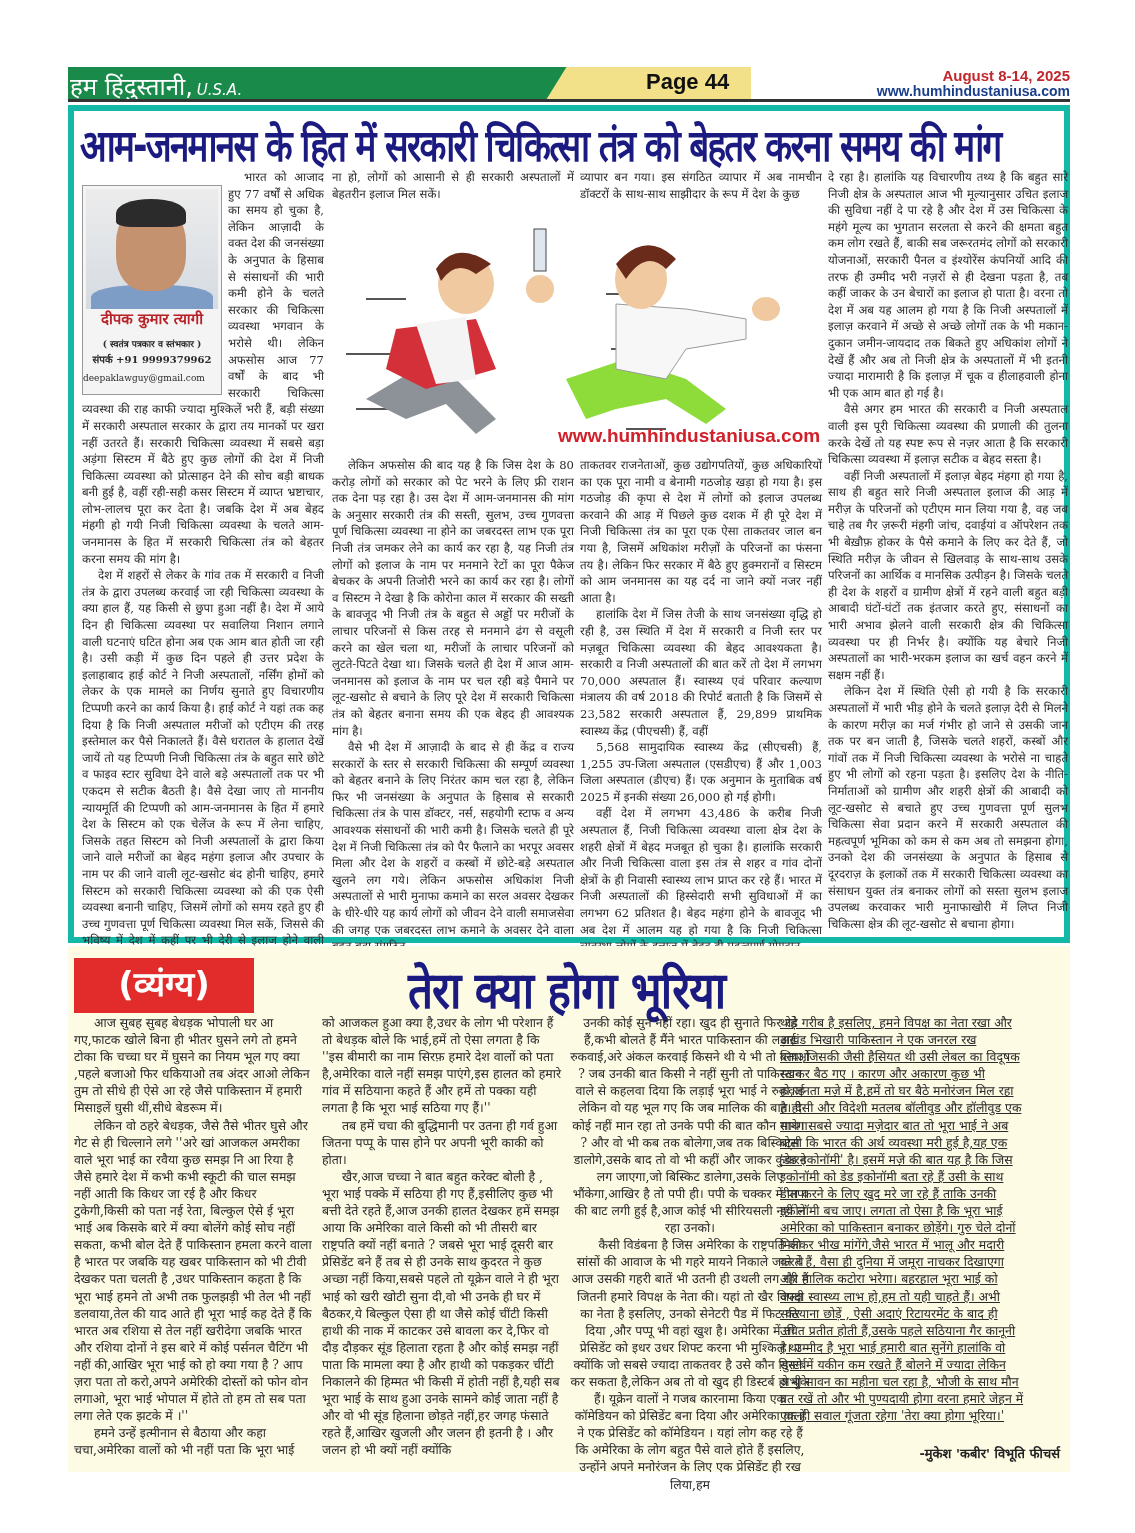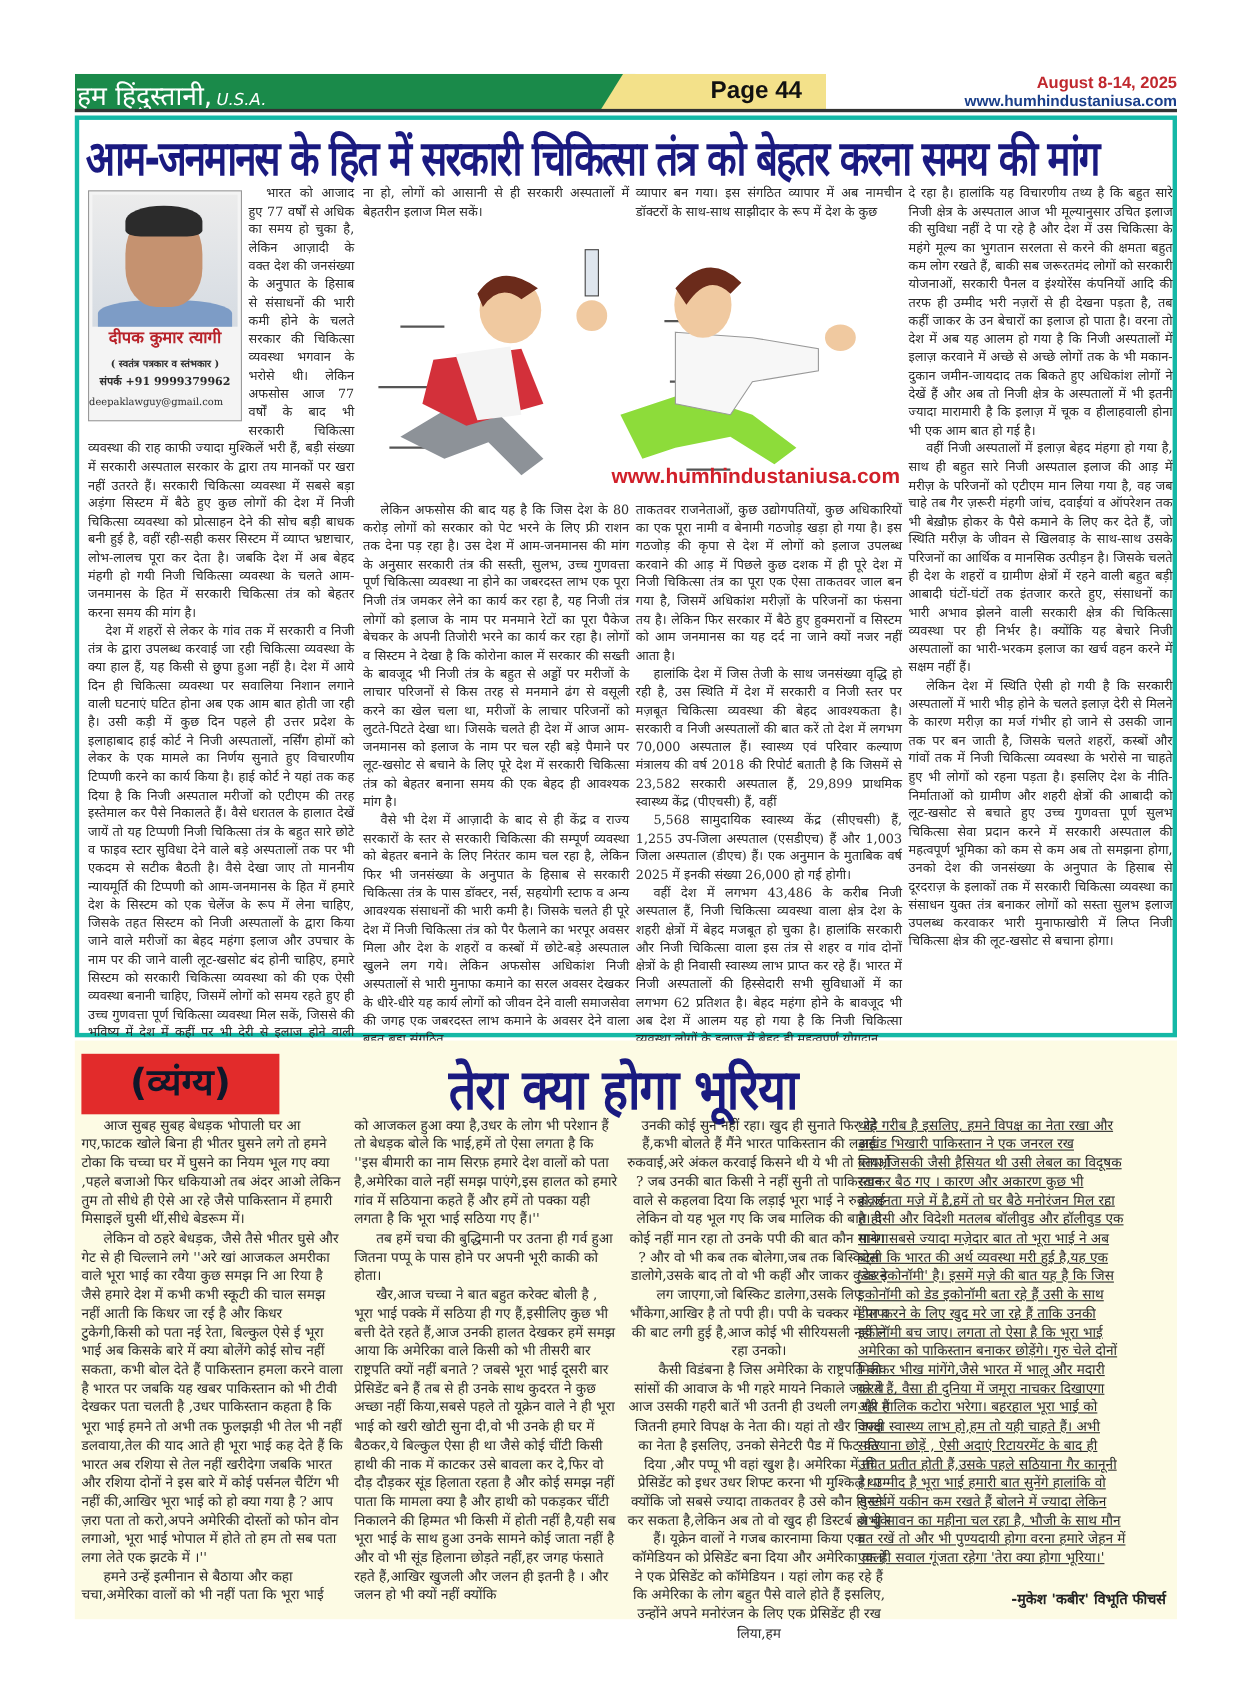--- a/index.html
+++ b/index.html
@@ -7,43 +7,43 @@
   .masthead { position: absolute; left: 68px; top: 67px; width: 1002px; height: 33px; }
   .mast-green { position: absolute; left: 0; top: 0; width: 510px; height: 33px; background: #1a8a4a; clip-path: polygon(0 0, 100% 0, 95% 100%, 0 100%); }
   .mast-title { position: absolute; left: 2px; top: 2px; font-family: "DejaVu Sans", sans-serif; font-weight: normal; font-size: 24px; color: #fff; white-space: nowrap; }
   .mast-usa { font-style: italic; font-size: 15px; margin-left: 4px; }
   .mast-yellow { position: absolute; left: 478px; top: 0; width: 205px; height: 33px; background: #f3e18a; clip-path: polygon(10% 0, 100% 0, 100% 100%, 0 100%); }
   .mast-page { position: absolute; left: 578px; top: 2px; font-family: "Liberation Sans", sans-serif; font-weight: bold; font-size: 22px; color: #111; }
   .mast-date { position: absolute; right: 0; top: 0; font-family: "Liberation Sans", sans-serif; font-weight: bold; font-size: 15px; color: #c0282e; text-align: right; }
   .mast-url { position: absolute; right: 0; top: 16px; font-family: "Liberation Sans", sans-serif; font-weight: bold; font-size: 14px; color: #1a3f8a; }
   .mast-rule { position: absolute; left: 68px; top: 99px; width: 1002px; height: 3px; background: #333; }
 
-  .article { position: absolute; left: 68px; top: 105px; width: 1002px; height: 838px; border: 4px solid #14b8a6; }
+  .article { position: absolute; left: 68px; top: 105px; width: 1002px; height: 838px; border: 6px solid #14b8a6; }
   .headline { position: absolute; left: 6px; top: 4px; width: 988px; font-family: "DejaVu Sans", sans-serif; font-weight: bold; font-size: 35px; color: #1a1a80; white-space: nowrap; letter-spacing: -1.8px; transform: scaleY(1.25); transform-origin: top left; }
   .col { position: absolute; font-size: 11.6px; line-height: 16.6px; text-align: justify; color: #2a2a2a; }
   .col p { text-indent: 16px; }
   .c1 { left: 8px; top: 58px; width: 242px; }
   .c2 { left: 258px; top: 58px; width: 242px; }
   .c3 { left: 506px; top: 58px; width: 242px; }
   .c4 { left: 754px; top: 58px; width: 240px; }
-  .photo-box { float: left; width: 140px; height: 210px; margin: 6px 6px 2px 0; border: 1px solid #999; background: #f4f4f4; position: relative; }
+  .photo-box { float: left; width: 140px; height: 210px; margin: 16px 6px 2px 0; border: 1px solid #999; background: #f4f4f4; position: relative; }
   .photo { position: absolute; left: 3px; top: 3px; width: 132px; height: 120px; background: linear-gradient(#ececec, #d5dbe2); overflow: hidden; }
   .face { position: absolute; left: 30px; top: 14px; width: 70px; height: 88px; border-radius: 45% 45% 40% 40%; background: #c59270; }
   .hair { position: absolute; left: 30px; top: 10px; width: 70px; height: 28px; border-radius: 50% 50% 20% 20%; background: #2b2b2b; }
   .shirt { position: absolute; left: 5px; top: 96px; width: 122px; height: 30px; border-radius: 40% 40% 0 0; background: #7d9cc6; }
   .author-name { position: absolute; left: 0; top: 125px; width: 138px; text-align: center; font-family: "DejaVu Sans", sans-serif; font-weight: bold; color: #b8232a; font-size: 15px; }
   .author-role { position: absolute; left: 0; top: 150px; width: 138px; text-align: center; font-size: 9px; font-weight: bold; }
   .author-phone { position: absolute; left: 0; top: 166px; width: 138px; text-align: center; font-size: 10px; font-weight: bold; }
   .author-email { position: absolute; left: 0; top: 184px; width: 138px; font-size: 9px; }
 
   .cartoon { position: absolute; left: 252px; top: 98px; width: 498px; height: 240px; }
   .cartoon-url { position: absolute; left: 232px; top: 216px; font-family: "Liberation Sans", sans-serif; font-weight: bold; font-size: 19px; color: #d1202a; }
 
   .satire { position: absolute; left: 68px; top: 946px; width: 1002px; height: 526px; background: #fdfbe4; }
-  .satire-badge { position: absolute; left: 6px; top: 12px; width: 180px; height: 55px; background: #e22b2b; color: #0f172a; font-family: "DejaVu Sans", sans-serif; font-weight: bold; font-size: 34px; text-align: center; line-height: 52px; }
+  .satire-badge { position: absolute; left: 6px; top: 12px; width: 180px; height: 55px; background: #e22b2b; color: #ffffff; font-family: "DejaVu Sans", sans-serif; font-weight: bold; font-size: 34px; text-align: center; line-height: 52px; }
   .satire-title { position: absolute; left: 340px; top: 8px; font-family: "DejaVu Sans", sans-serif; font-weight: bold; font-size: 44px; color: #1a1a80; transform: scaleY(1.15); transform-origin: top left; letter-spacing: -1px; }
   .sc { position: absolute; top: 68px; font-size: 12.4px; line-height: 17.1px; color: #2a2a2a; }
   .s1 { left: 6px; width: 240px; }
   .s2 { left: 254px; width: 240px; }
   .s3 { left: 502px; width: 240px; text-align: center; }
   .s4 { left: 712px; width: 244px; text-decoration: underline; }
   .sc p { text-indent: 20px; }
   .byline { position: absolute; right: 10px; top: 498px; font-family: "DejaVu Sans", sans-serif; font-weight: bold; font-size: 13px; color: #222; }
 </style>
 </head>
@@ -121,20 +121,21 @@
         <ellipse cx="315" cy="70" rx="26" ry="30" fill="#f0c9a0"></ellipse>
         <path d="M290 55 Q320 20 350 50 L340 60 Q320 40 300 70 Z" fill="#6b2b1b"></path>
         <ellipse cx="440" cy="100" rx="14" ry="12" fill="#f0c9a0"></ellipse>
       </g>
     </svg>
     <div class="cartoon-url">www.humhindustaniusa.com</div>
   </div>
 
   <div class="col c4">
     <p style="text-indent:0">दे रहा है। हालांकि यह विचारणीय तथ्य है कि बहुत सारे निजी क्षेत्र के अस्पताल आज भी मूल्यानुसार उचित इलाज की सुविधा नहीं दे पा रहे है और देश में उस चिकित्सा के महंगे मूल्य का भुगतान सरलता से करने की क्षमता बहुत कम लोग रखते हैं, बाकी सब जरूरतमंद लोगों को सरकारी योजनाओं, सरकारी पैनल व इंश्योरेंस कंपनियों आदि की तरफ ही उम्मीद भरी नज़रों से ही देखना पड़ता है, तब कहीं जाकर के उन बेचारों का इलाज हो पाता है। वरना तो देश में अब यह आलम हो गया है कि निजी अस्पतालों में इलाज़ करवाने में अच्छे से अच्छे लोगों तक के भी मकान-दुकान जमीन-जायदाद तक बिकते हुए अधिकांश लोगों ने देखें हैं और अब तो निजी क्षेत्र के अस्पतालों में भी इतनी ज्यादा मारामारी है कि इलाज़ में चूक व हीलाहवाली होना भी एक आम बात हो गई है।</p>
+    <p>वैसे अगर हम भारत की सरकारी व निजी अस्पताल वाली इस पूरी चिकित्सा व्यवस्था की प्रणाली की तुलना करके देखें तो यह स्पष्ट रूप से नज़र आता है कि सरकारी चिकित्सा व्यवस्था में इलाज़ सटीक व बेहद सस्ता है।</p>
     <p>वहीं निजी अस्पतालों में इलाज़ बेहद मंहगा हो गया है, साथ ही बहुत सारे निजी अस्पताल इलाज की आड़ में मरीज़ के परिजनों को एटीएम मान लिया गया है, वह जब चाहे तब गैर ज़रूरी मंहगी जांच, दवाईयां व ऑपरेशन तक भी बेख़ौफ़ होकर के पैसे कमाने के लिए कर देते हैं, जो स्थिति मरीज़ के जीवन से खिलवाड़ के साथ-साथ उसके परिजनों का आर्थिक व मानसिक उत्पीड़न है। जिसके चलते ही देश के शहरों व ग्रामीण क्षेत्रों में रहने वाली बहुत बड़ी आबादी घंटों-घंटों तक इंतजार करते हुए, संसाधनों का भारी अभाव झेलने वाली सरकारी क्षेत्र की चिकित्सा व्यवस्था पर ही निर्भर है। क्योंकि यह बेचारे निजी अस्पतालों का भारी-भरकम इलाज का खर्च वहन करने में सक्षम नहीं हैं।</p>
     <p>लेकिन देश में स्थिति ऐसी हो गयी है कि सरकारी अस्पतालों में भारी भीड़ होने के चलते इलाज़ देरी से मिलने के कारण मरीज़ का मर्ज गंभीर हो जाने से उसकी जान तक पर बन जाती है, जिसके चलते शहरों, कस्बों और गांवों तक में निजी चिकित्सा व्यवस्था के भरोसे ना चाहते हुए भी लोगों को रहना पड़ता है। इसलिए देश के नीति-निर्माताओं को ग्रामीण और शहरी क्षेत्रों की आबादी को लूट-खसोट से बचाते हुए उच्च गुणवत्ता पूर्ण सुलभ चिकित्सा सेवा प्रदान करने में सरकारी अस्पताल की महत्वपूर्ण भूमिका को कम से कम अब तो समझना होगा, उनको देश की जनसंख्या के अनुपात के हिसाब से दूरदराज़ के इलाकों तक में सरकारी चिकित्सा व्यवस्था का संसाधन युक्त तंत्र बनाकर लोगों को सस्ता सुलभ इलाज उपलब्ध करवाकर भारी मुनाफाखोरी में लिप्त निजी चिकित्सा क्षेत्र की लूट-खसोट से बचाना होगा।</p>
   </div>
 </div>
 
 <div class="satire">
   <div class="satire-badge">(व्यंग्य)</div>
   <div class="satire-title">तेरा क्या होगा भूरिया</div>
 
   <div class="sc s1">

